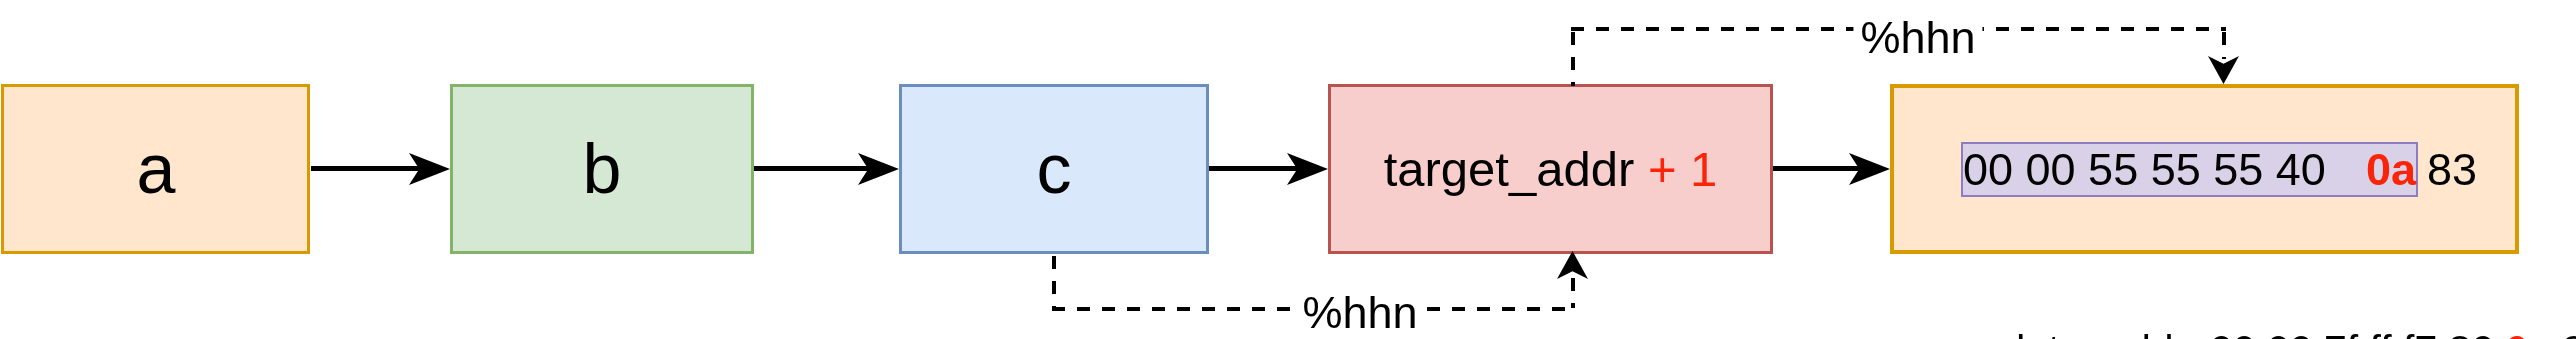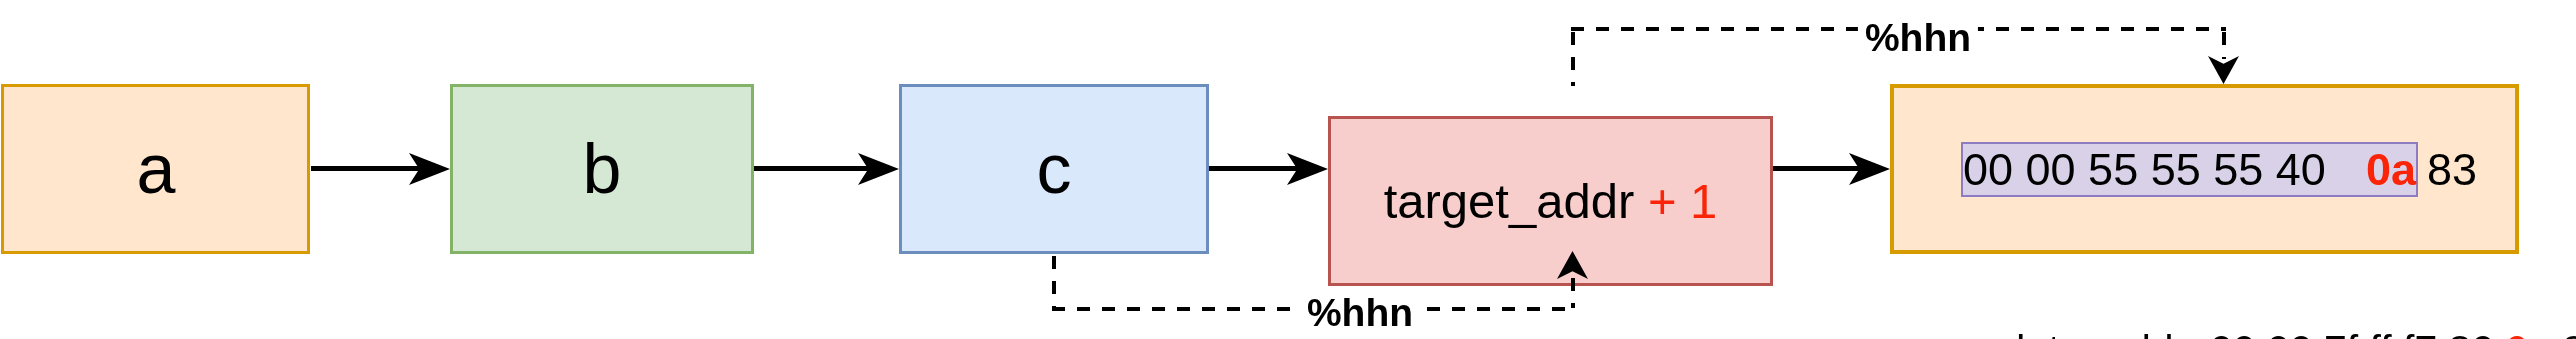--- a/index.html
+++ b/index.html
@@ -9,21 +9,21 @@
     font-family:"Liberation Sans",sans-serif;color:var(--ink,#000);
   }
   .node{
     position:absolute;top:84px;height:170px;box-sizing:border-box;
     display:flex;align-items:center;justify-content:center;
   }
   .node .label{font-size:70px;line-height:1;white-space:pre;}
   #box-a{left:1.4px;width:309px;background:var(--orange_fill);border:3.5px solid var(--orange_stroke);}
   #box-b{left:450px;width:304px;background:var(--green_fill);border:3.5px solid var(--green_stroke);}
   #box-c{left:899px;width:310px;background:var(--blue_fill);border:3.5px solid var(--blue_stroke);}
-  #box-target{left:1328px;width:445px;background:var(--red_fill);border:3.5px solid var(--red_stroke);margin-top:32px;}
+  #box-target{left:1328px;width:445px;background:var(--red_fill);border:3.5px solid var(--red_stroke);}
   #box-target .label{font-size:49px;}
   #box-target .plus{color:var(--highlight_red);white-space:pre;font-size:49px;line-height:1;}
   #box-data{left:1890px;width:629px;background:var(--orange_fill);border:4.2px solid var(--orange_stroke);}
   .byte-box{
     position:absolute;left:67px;top:54px;width:457px;height:55px;box-sizing:border-box;
     background:var(--purple_fill);border:2.8px solid var(--purple_stroke);
     display:flex;align-items:center;justify-content:space-between;
     font-size:45px;line-height:1;white-space:pre;
   }
   .byte-hl{color:var(--highlight_red);font-weight:bold;white-space:pre;}
@@ -44,21 +44,21 @@
     position:absolute;width:31px;height:28px;background:var(--ink);
     clip-path:polygon(50% 0,100% 100%,50% 72%,0 100%);
   }
   .head-down{
     position:absolute;width:31px;height:28px;background:var(--ink);
     clip-path:polygon(0 0,50% 28%,100% 0,50% 100%);
   }
   .fmt-label{
     position:absolute;transform:translate(-50%,-50%);
     background:var(--canvas_bg,#fff);padding:0 7px;
-    font-size:39px;line-height:1.1;white-space:pre;font-weight:bold;
+    font-size:45px;line-height:1.1;white-space:pre;
   }
   #fmt-bottom{left:1360px;top:313px;}
   #fmt-top{left:1918px;top:38px;}
   .caption{
     position:absolute;left:1957px;top:283px;font-size:41px;line-height:1.1;white-space:pre;
   }
   .caption .hl{color:var(--highlight_red);white-space:pre;}
 </style>
 </head>
 <body>

